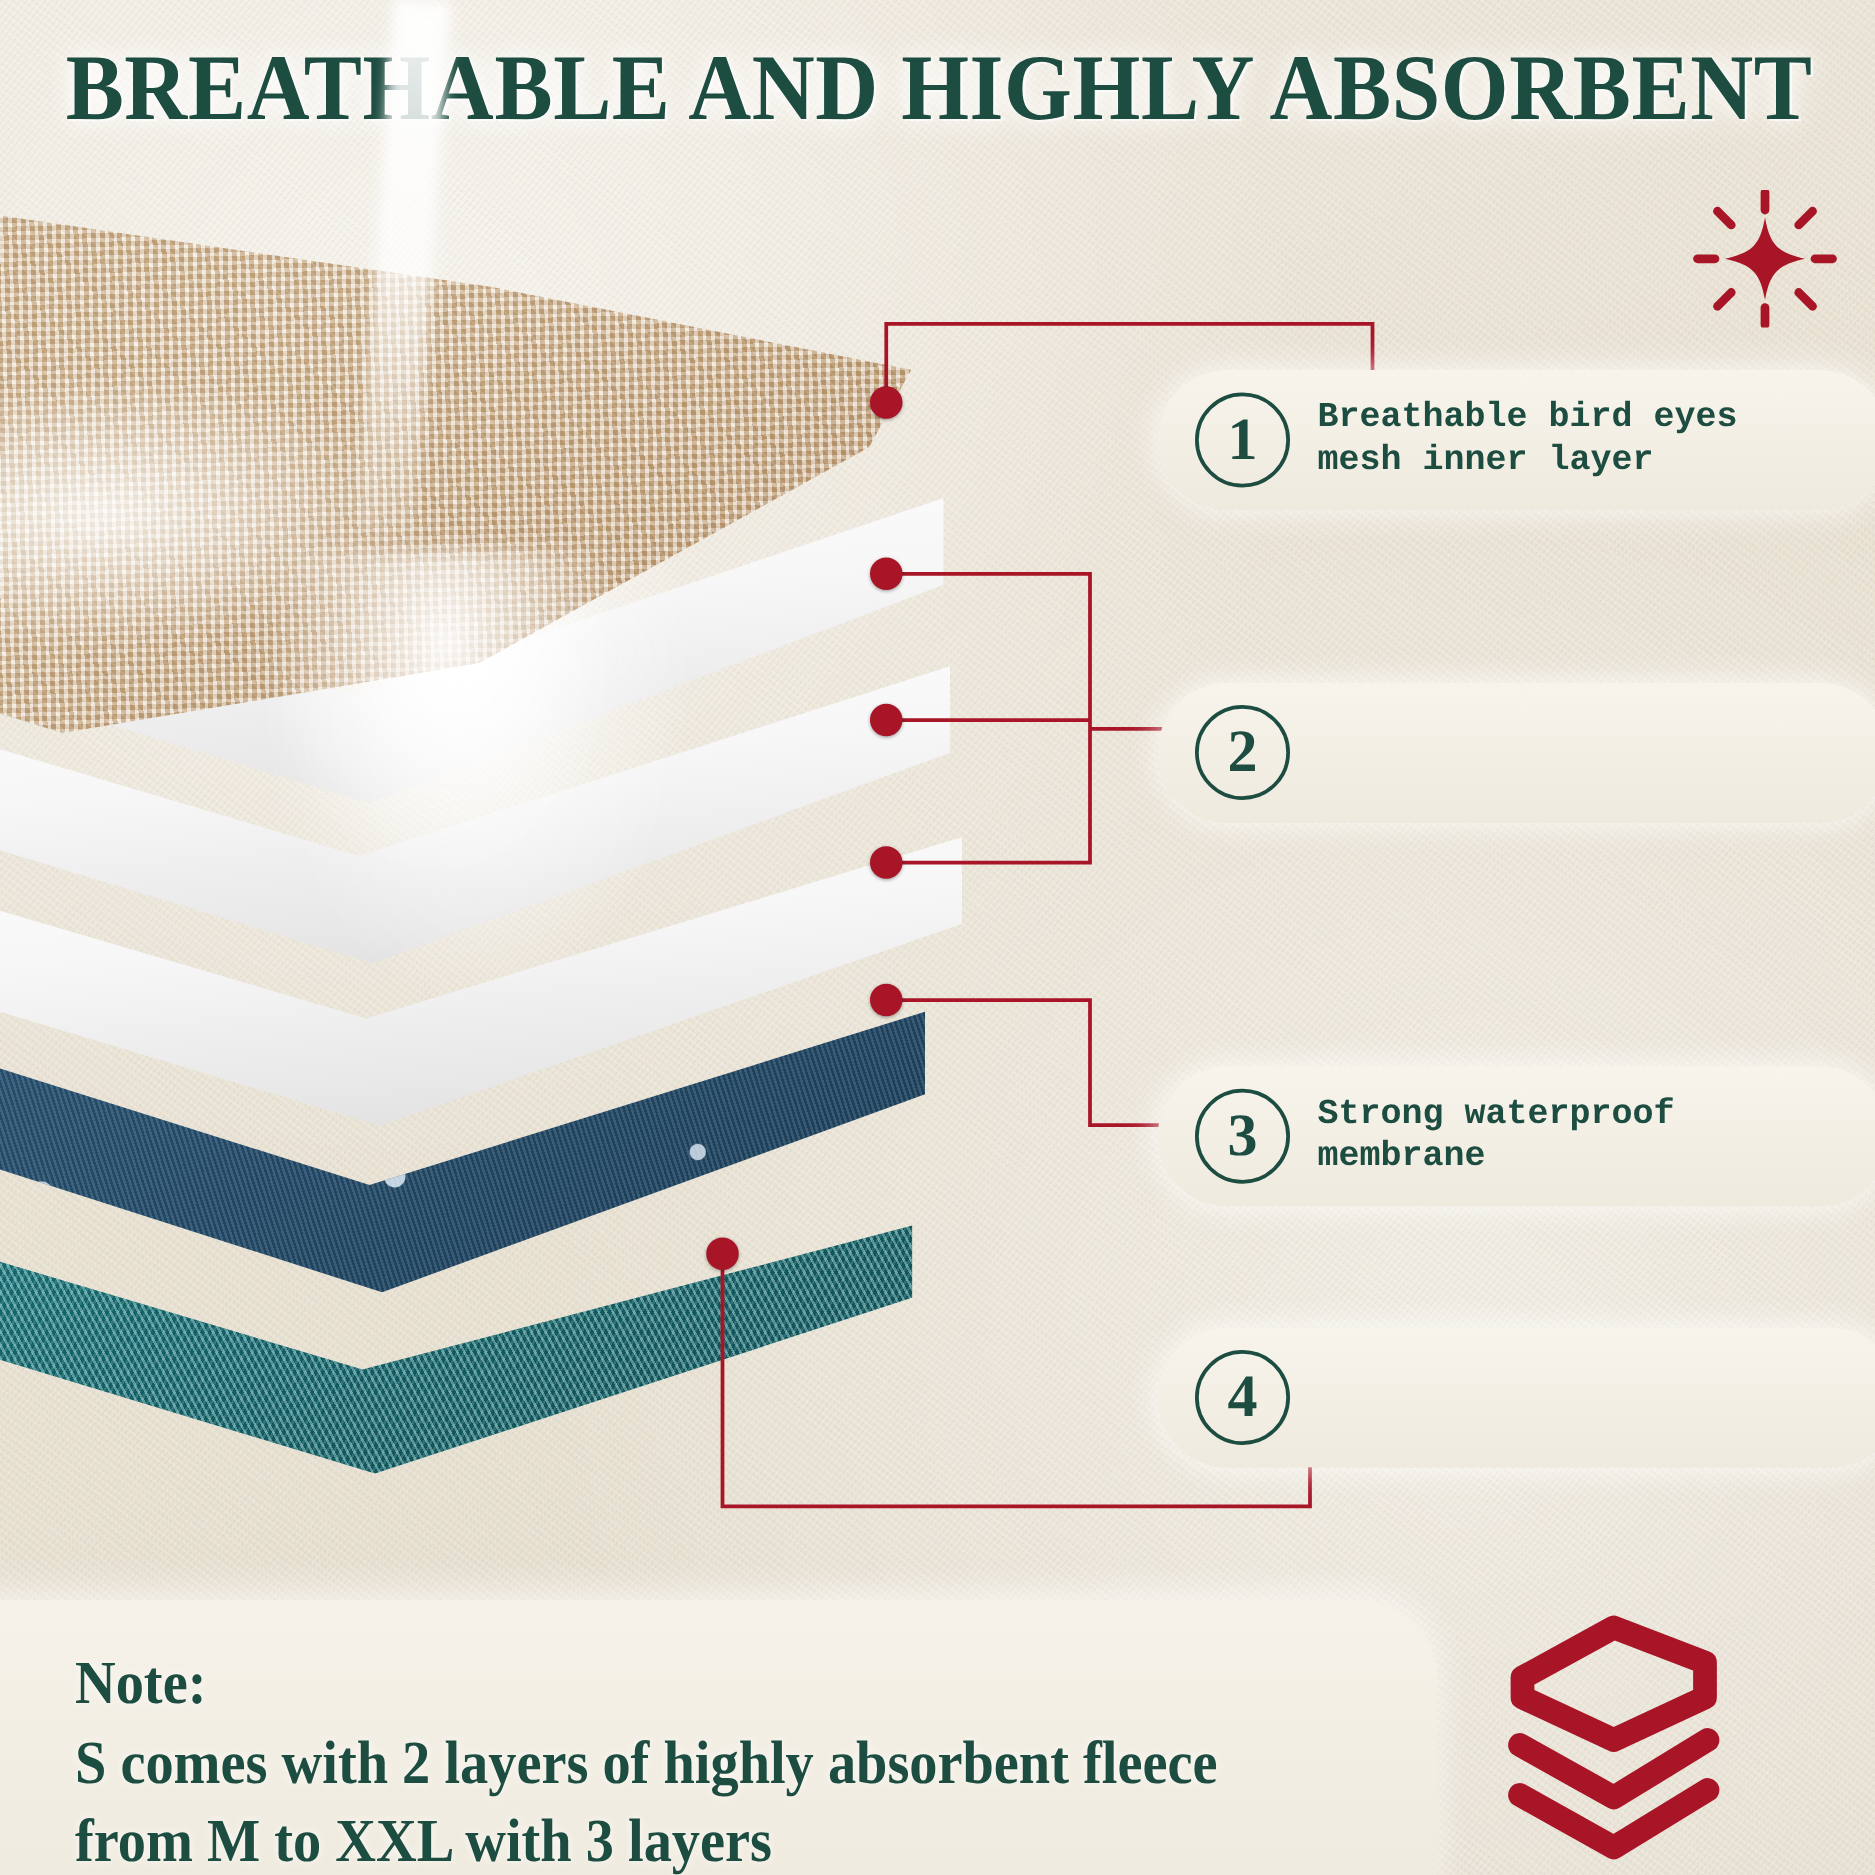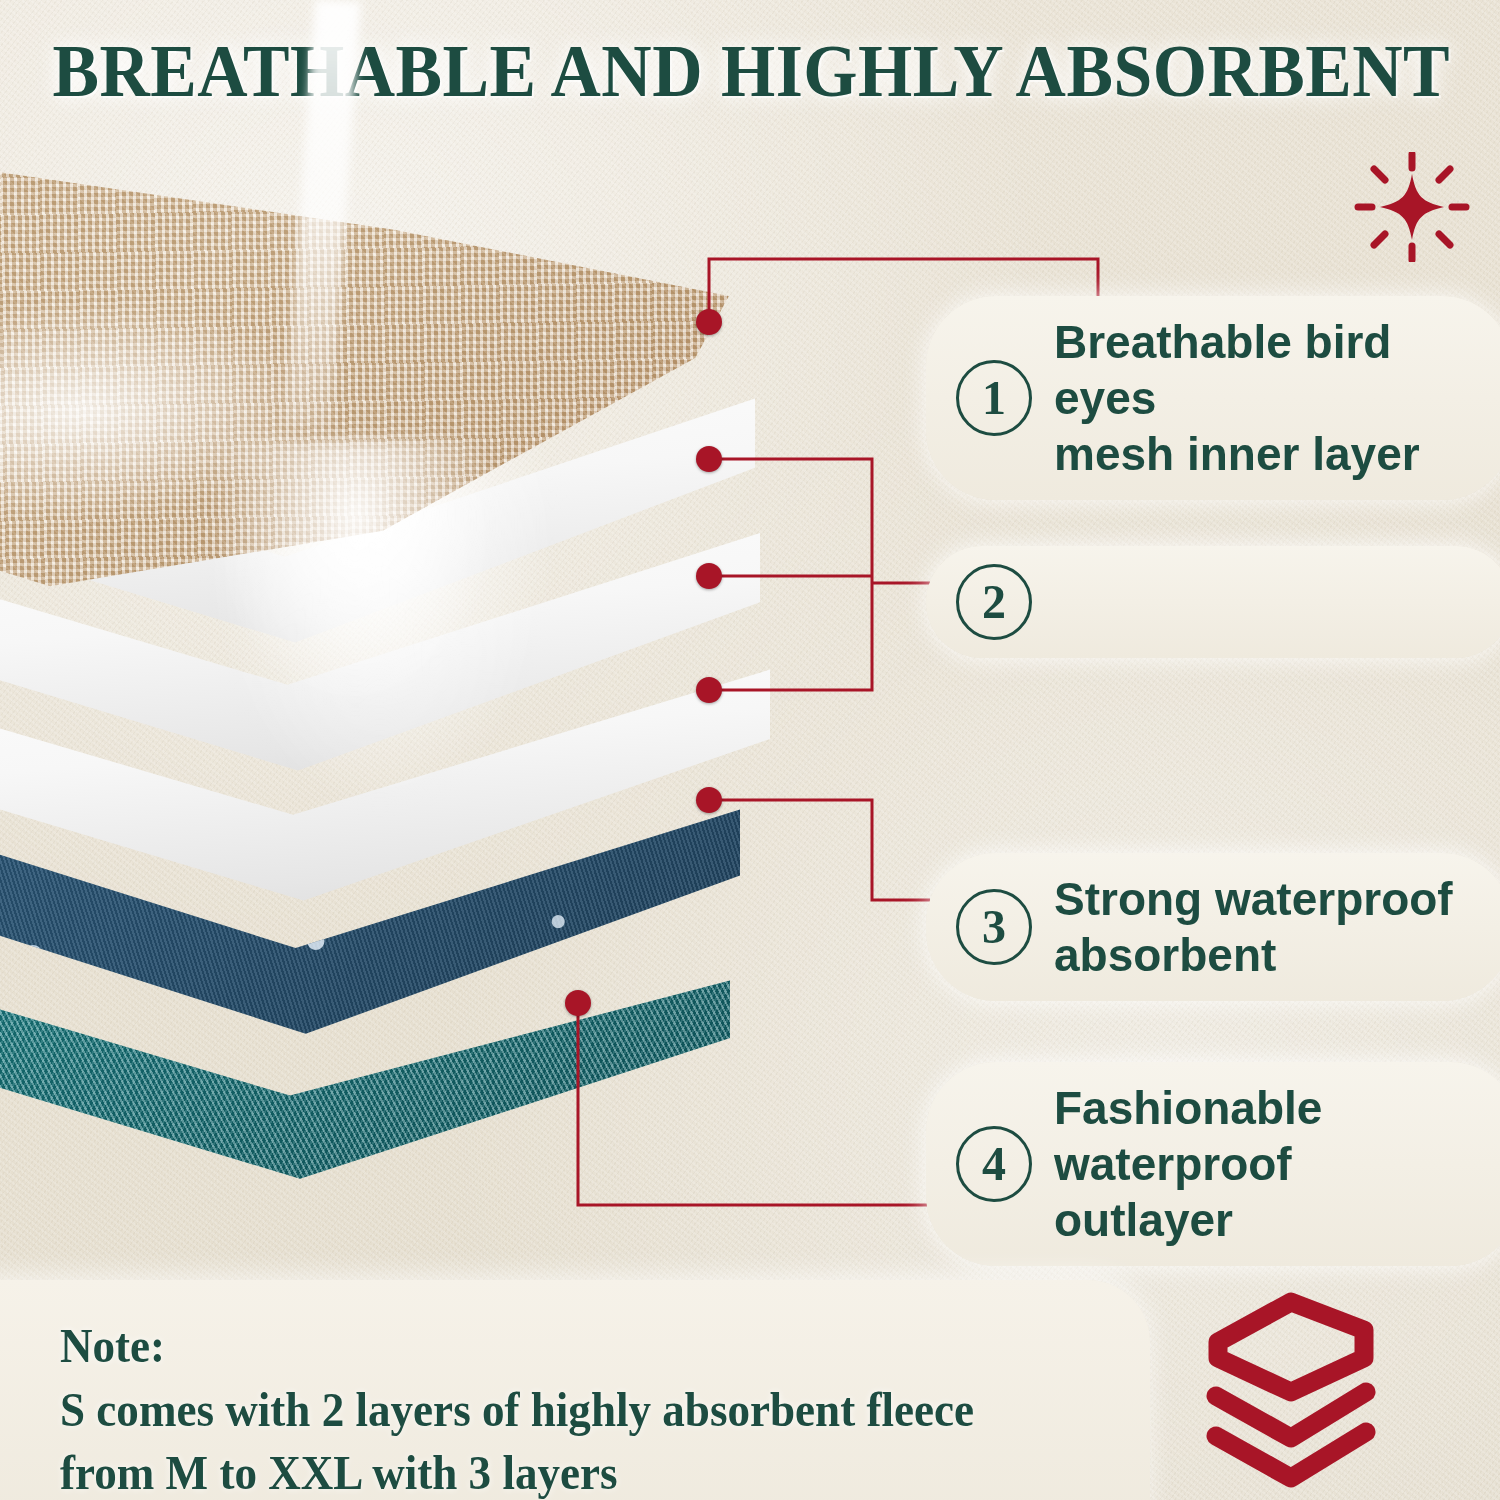--- a/index.html
+++ b/index.html
@@ -88,22 +88,22 @@
   
   .pill{position:absolute;display:flex;align-items:center;gap:22px;
     background:linear-gradient(180deg,#f7f4ec,#efeade);
     border-radius:70px;padding:18px 46px 18px 30px;
     box-shadow:0 0 26px rgba(255,255,255,.85);}
   .num{flex:0 0 auto;width:70px;height:70px;border-radius:50%;
     border:3.5px solid #1d4c41;color:#1d4c41;
     display:flex;align-items:center;justify-content:center;
     font-size:48px;font-weight:700;line-height:1;
     font-family:"Liberation Serif","DejaVu Serif",serif;}
-  .ctext{color:#1d4c41;font-weight:700;font-size:46px;line-height:1.22;
-    font-family:Liberation Sans, sans-serif;white-space:pre-line;}
+  .ctext{color:#1d4c41;font-weight:700;font-size:28px;line-height:1.22;
+    font-family:Liberation Mono, monospace;white-space:pre-line;}
 
   
   .leader{position:absolute;left:0;top:0;width:1500px;height:1500px;pointer-events:none;}
   .dot{position:absolute;width:26px;height:26px;border-radius:50%;
     background:#a81527;box-shadow:0 1px 3px rgba(0,0,0,.35);
     transform:translate(-13px,-13px);}
 
   
   .note{position:absolute;left:-60px;top:1280px;width:1210px;height:240px;
     background:linear-gradient(180deg,#f6f2e9,#efeade);
@@ -199,27 +199,25 @@
 mesh inner layer</div>
   </div>
 
   <div class="pill" style="left:926px;top:546px;width:510px;">
     <div class="num">2</div>
   </div>
 
   <div class="pill" style="left:926px;top:853px;width:510px;">
     <div class="num">3</div>
     <div class="ctext">Strong waterproof
-absorbent</div>
+membrane</div>
   </div>
 
   <div class="pill" style="left:926px;top:1062px;width:518px;">
     <div class="num">4</div>
-    <div class="ctext">Fashionable waterproof
-outlayer</div>
   </div>
 
   <div class="note">
     <div class="note-inner">
       <div>Note:</div>
       <div>S comes with 2 layers of highly absorbent fleece</div>
       <div>from M to XXL with 3 layers</div>
     </div>
   </div>
 

